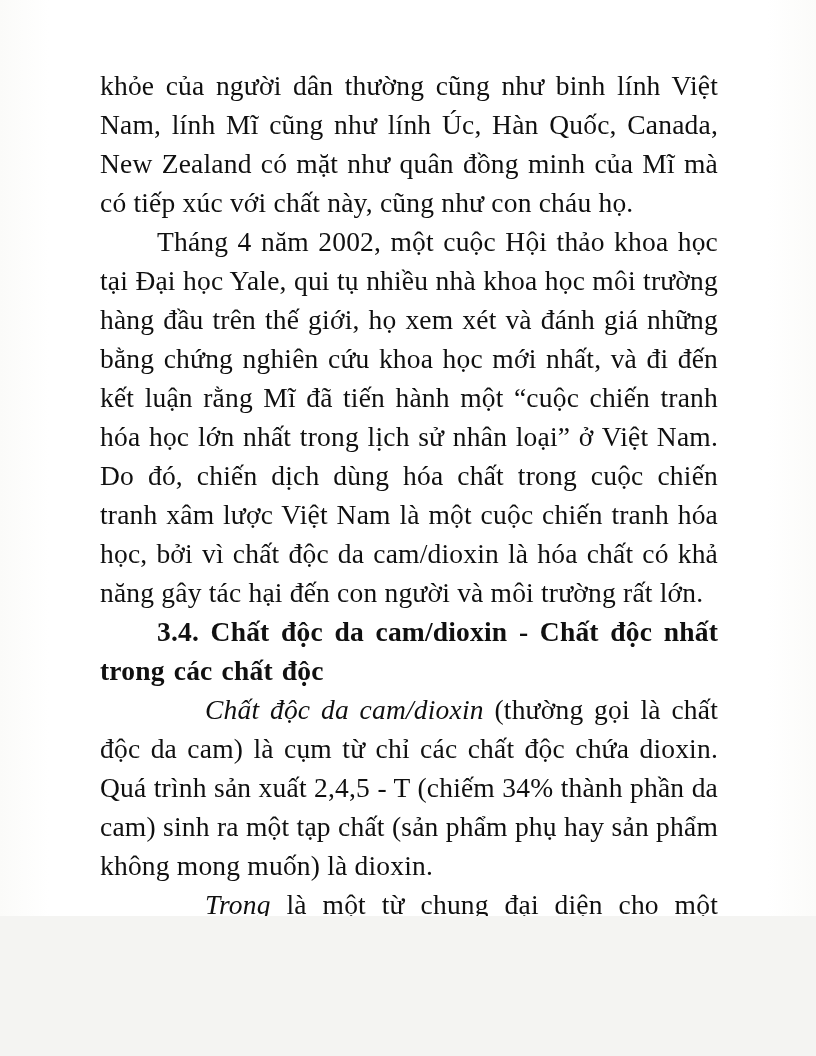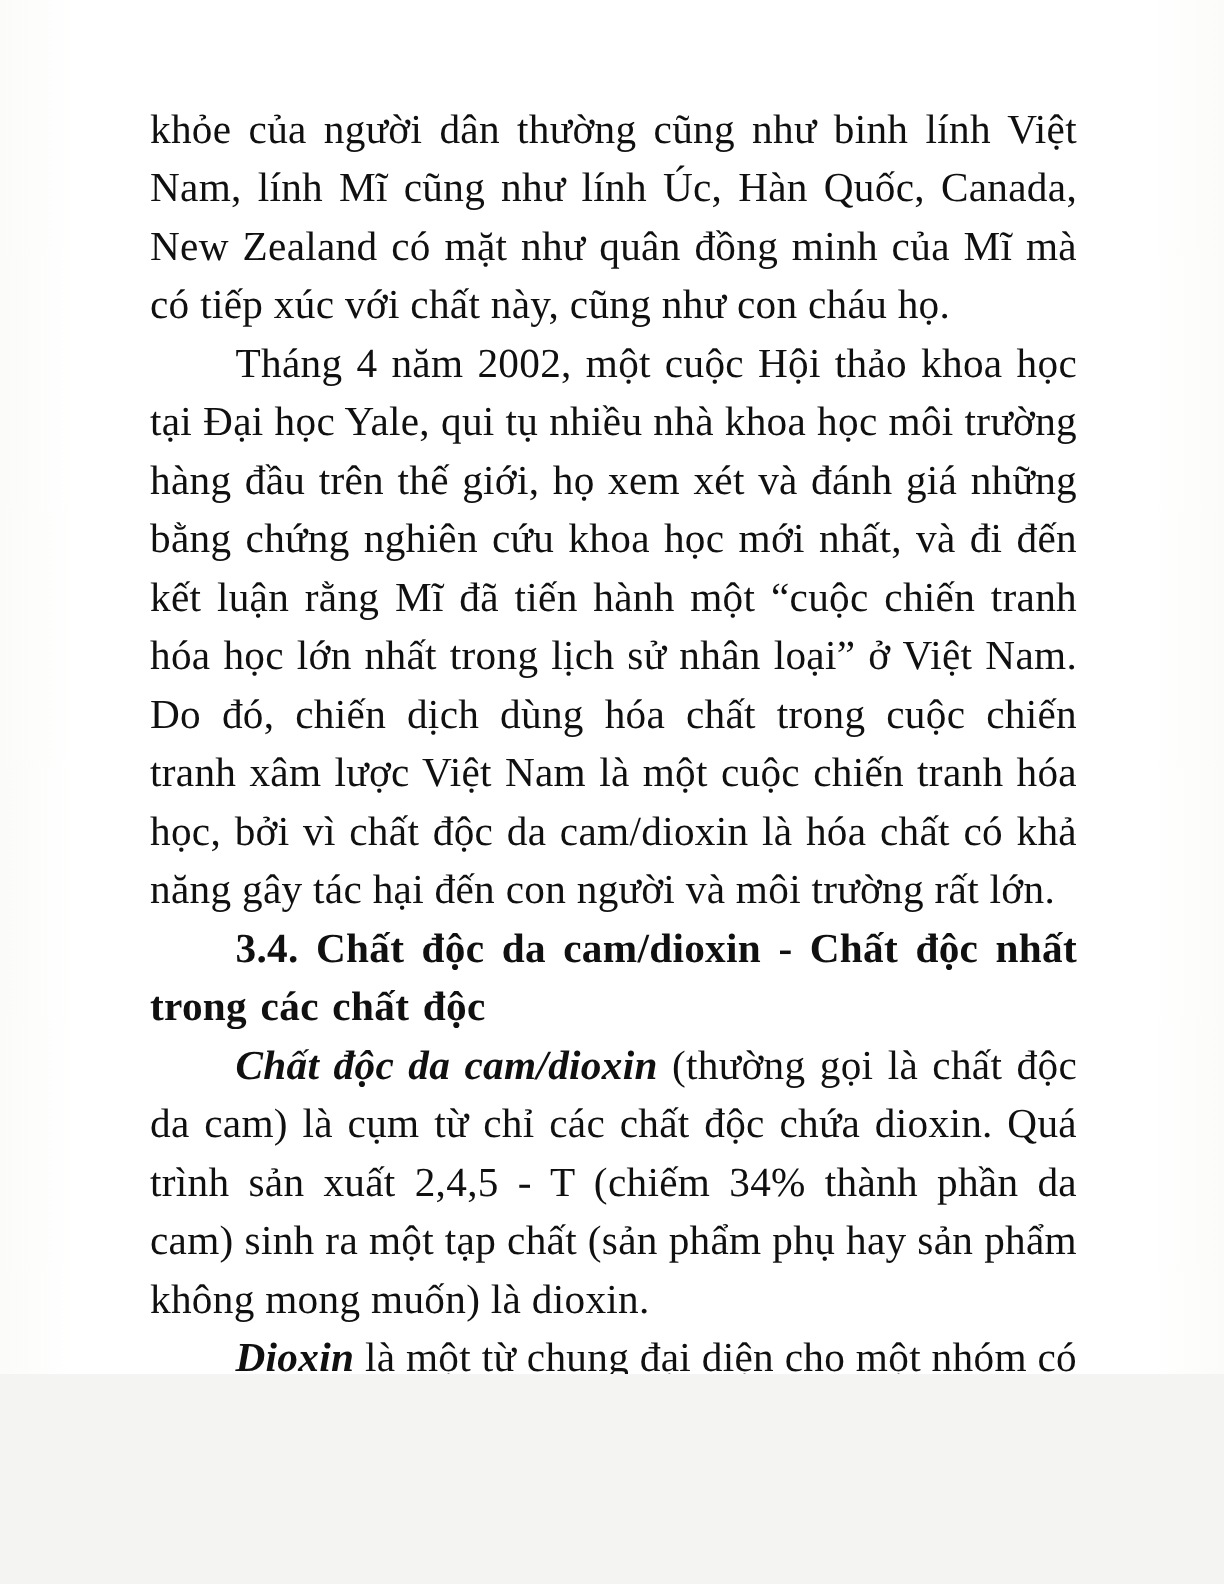--- a/index.html
+++ b/index.html
@@ -36,22 +36,23 @@
     margin-bottom: 7px;
     letter-spacing: 0.4px;
   }
   .subsection-heading {
     font-weight: bold;
     text-indent: 57px;
     margin-bottom: 7px;
     word-spacing: 2px;
   }
   .lead-bold-italic {
-    font-weight: bold;
+    font-weight: normal;
     font-style: italic;
+    margin-left: 48px;
   }
   .bold-inline {
     font-weight: bold;
   }
   .spaced { margin-top: 8px; }
   .page-number {
     position: absolute;
     left: 104px;
     top: 992px;
     font-family: "Liberation Sans", sans-serif;
@@ -69,18 +70,18 @@
 
     <p class="para no-indent">khỏe của người dân thường cũng như binh lính Việt Nam, lính Mĩ cũng như lính Úc, Hàn Quốc, Canada, New Zealand có mặt như quân đồng minh của Mĩ mà có tiếp xúc với chất này, cũng như con cháu họ.</p>
 
     <p class="para">Tháng 4 năm 2002, một cuộc Hội thảo khoa học tại Đại học Yale, qui tụ nhiều nhà khoa học môi trường hàng đầu trên thế giới, họ xem xét và đánh giá những bằng chứng nghiên cứu khoa học mới nhất, và đi đến kết luận rằng Mĩ đã tiến hành một “cuộc chiến tranh hóa học lớn nhất trong lịch sử nhân loại” ở Việt Nam. Do đó, chiến dịch dùng hóa chất trong cuộc chiến tranh xâm lược Việt Nam là một cuộc chiến tranh hóa học, bởi vì chất độc da cam/dioxin là hóa chất có khả năng gây tác hại đến con người và môi trường rất lớn.</p>
 
 
     <p class="subsection-heading">3.4. Chất độc da cam/dioxin - Chất độc nhất trong các chất độc</p>
 
     <p class="para spaced"><span class="lead-bold-italic">Chất độc da cam/dioxin</span><span> (thường gọi là chất độc da cam) là cụm từ chỉ các chất độc chứa dioxin. Quá trình sản xuất 2,4,5 - T (chiếm 34% thành phần da cam) sinh ra một tạp chất (sản phẩm phụ hay sản phẩm không mong muốn) là dioxin.</span></p>
 
-    <p class="para spaced"><span class="lead-bold-italic">Dioxin</span><span> là một từ chung đại diện cho một nhóm có nhiều hóa chất khác nhau, chủ yếu do con người tạo ra. Trong đó có hóa chất thuộc họ dioxin (2,3,7,8 - tetrachlorodibenzo - p - dioxin </span><span class="bold-inline">“viết tắt là TCDD”</span><span>)</span></p>
+    <p class="para spaced"><span class="lead-bold-italic">Trong</span><span> là một từ chung đại diện cho một nhóm có nhiều hóa chất khác nhau, chủ yếu do con người tạo ra. Trong đó có hóa chất thuộc họ dioxin (2,3,7,8 - tetrachlorodibenzo - p - dioxin </span><span class="bold-inline">“viết tắt là TCDD”</span><span>)</span></p>
 
   </div>
 
   <div class="page-number">40</div>
 </div>
 
 </body></html>

